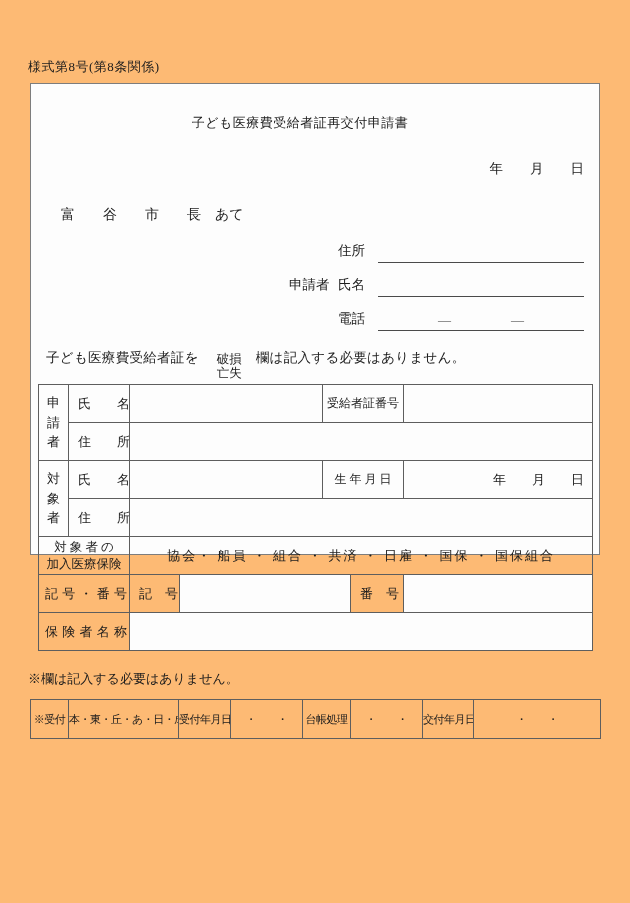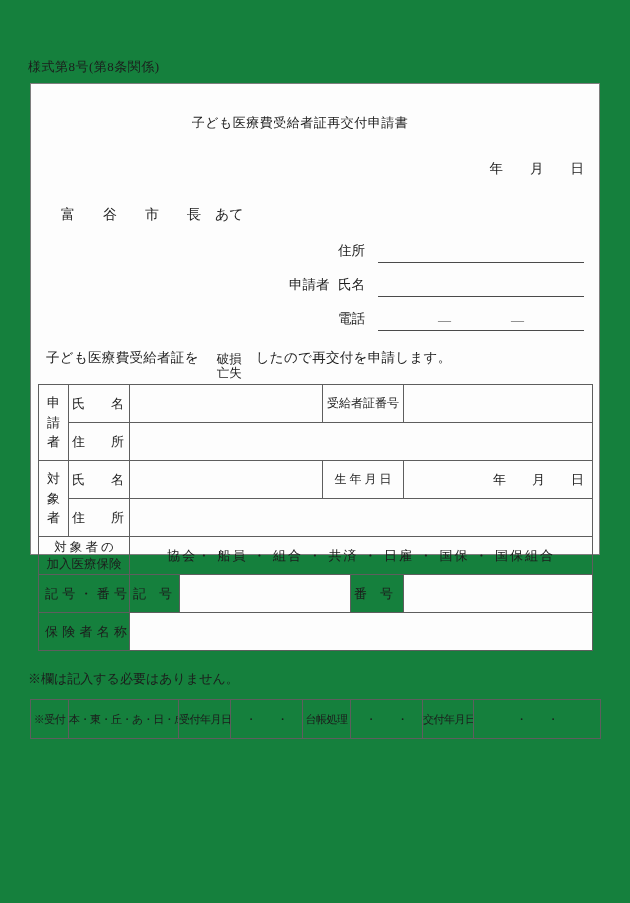--- a/index.html
+++ b/index.html
@@ -5,21 +5,21 @@
   * { margin: 0; padding: 0; box-sizing: border-box; }
   html, body { background: #f4f4f4; }
   body {
     font-family: "Liberation Serif", "DejaVu Serif", serif;
     color: #1c1c1c;
   }
   .page {
     position: relative;
     width: 630px;
     height: 903px;
-    background: #15803d;
+    background: #fdba74;
     margin: 0 auto;
     overflow: hidden;
   }
   .form-code {
     position: absolute;
     left: 28px; top: 58px;
     font-size: 13px;
     letter-spacing: 0.5px;
   }
   .outer-box {
@@ -117,21 +117,21 @@
   }
   .main-table tr { height: 38px; }
   .main-table td.v-label {
     text-align: center;
     word-break: break-all;
     white-space: normal;
     line-height: 1.5;
     font-size: 13px;
     padding: 0 7px;
   }
-  .main-table td.lbl { text-align: left; padding-left: 3px; }
+  .main-table td.lbl { text-align: left; padding-left: 9px; }
   .main-table td.lbl2 { text-align: left; padding-left: 6px; letter-spacing: 0.5px; }
   .main-table td.lbl-c { text-align: center; font-family: Liberation Serif, serif; }
   .main-table td.sm { font-size: 12px; }
   .main-table td.two-line { font-size: 12.5px; line-height: 1.35; white-space: normal; }
   .main-table td.options-cell { text-align: center; letter-spacing: 2px; font-size: 13px; }
   .main-table td.birth-val { text-align: right; padding-right: 8px; }
   .main-table td.blank { background: #fdfdfd; }
 
   .note {
     position: absolute;
@@ -185,21 +185,21 @@
         </span>
       </div>
     </div>
 
     <div class="statement">
       <span class="prefix">子ども医療費受給者証を</span>
       <span class="options">
         <span>破損</span>
         <span>亡失</span>
       </span>
-      <span class="suffix">したので再交付を申請します。</span>
+      <span class="suffix">欄は記入する必要はありません。</span>
     </div>
 
     <table class="main-table">
       <colgroup>
         <col style="width:30px">
           <col style="width:61px">
           <col style="width:50px">
         <col style="width:143px">
           <col style="width:28px">
           <col style="width:53px">

